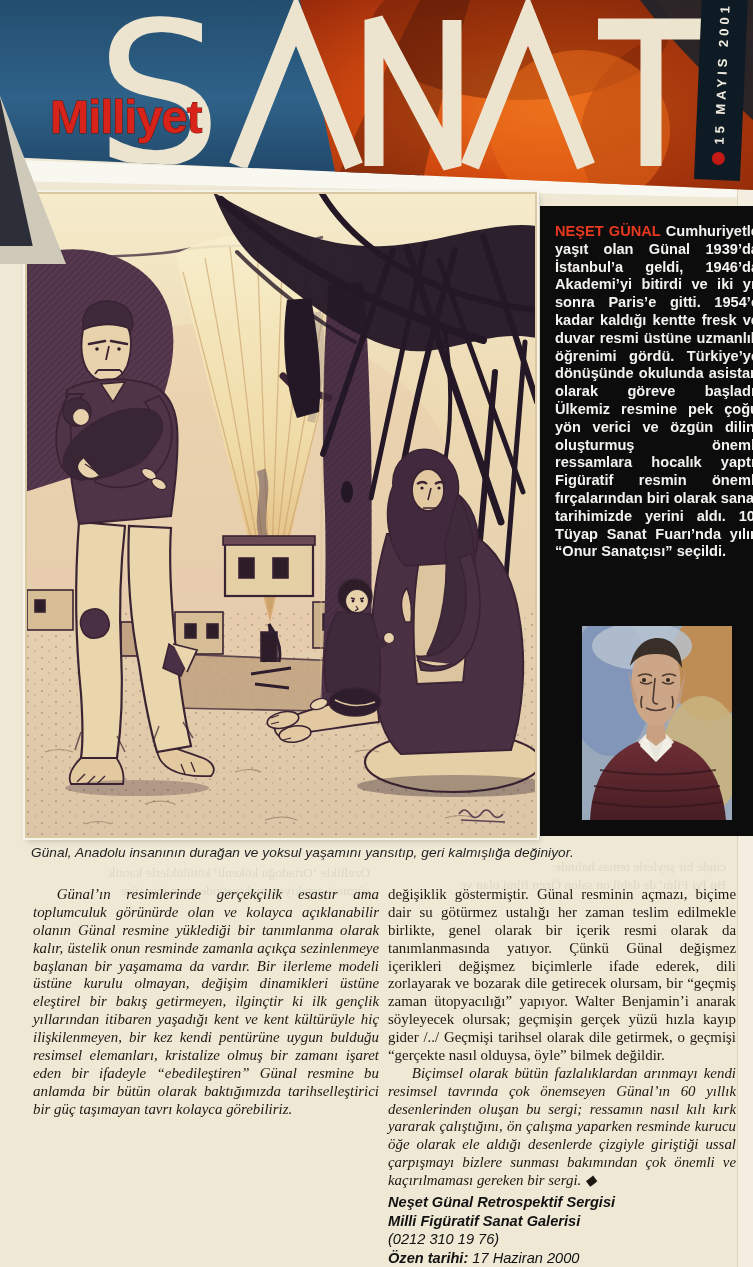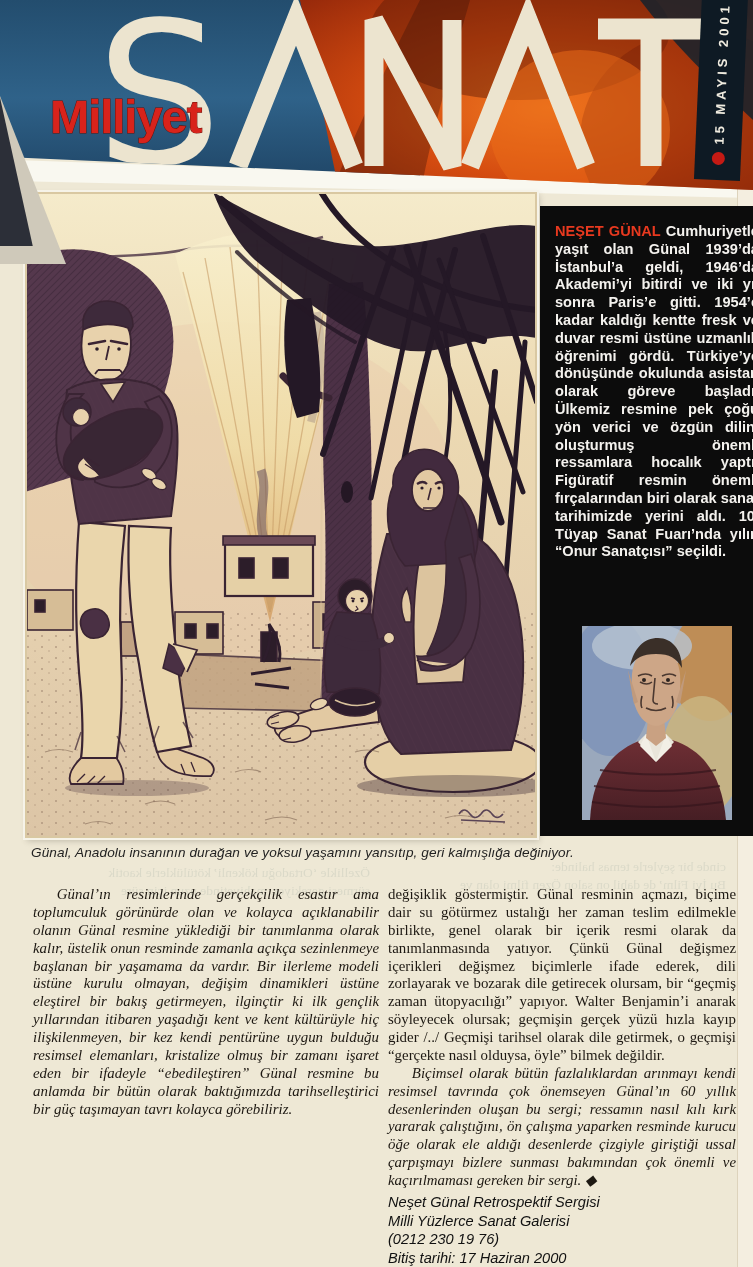--- a/index.html
+++ b/index.html
@@ -41,21 +41,21 @@
          font-family:"Liberation Serif",serif;font-size:13.5px;line-height:1.35;width:330px;}
   
   .col{position:absolute;top:886px;z-index:3;font-family:"Liberation Serif",serif;
        font-size:14.9px;line-height:1.2;color:#1d1812;text-align:justify;}
   #col-left{left:33px;width:346px;}
   #col-right{left:388px;width:348px;}
   .col p{margin:0;}
   .col p.ind{text-indent:1.6em;font-style:italic;}
   #exh-footer{margin-top:3px;font-family:"Liberation Sans",sans-serif;font-size:14.6px;
        line-height:1.28;font-style:italic;color:#111;text-align:left;}
-  #exh-footer .b{font-weight:normal;}
+  #exh-footer .b{font-weight:bold;}
   #right-strip{position:absolute;left:737px;top:186px;width:16px;height:1081px;
        background:#f4eee0;border-left:1px solid #ddd3bc;z-index:2;}
 </style>
 </head>
 <body>
 
 <div id="page">
 
   <div id="white-band"></div>
   <div id="right-strip"></div>
@@ -323,19 +323,19 @@
 
   <div class="col" id="col-left">
     <p class="ind">Günal’ın resimlerinde gerçekçilik esastır ama toplumculuk görünürde olan ve kolayca  açıklanabilir olanın Günal resmine yüklediği bir tanımlanma olarak kalır,  üstelik onun resminde  zamanla açıkça sezinlenmeye başlanan bir yaşamama da vardır. Bir ilerleme modeli üstüne kurulu olmayan, değişim dinamikleri üstüne eleştirel bir bakış getirmeyen, ilginçtir ki ilk gençlik yıllarından itibaren yaşadığı kent ve kent kültürüyle hiç ilişkilenmeyen, bir kez kendi pentürüne uygun bulduğu resimsel elemanları, kristalize olmuş bir zamanı işaret eden bir ifadeyle “ebedileştiren” Günal resmine bu anlamda bir bütün olarak baktığımızda tarihselleştirici bir güç taşımayan tavrı kolayca görebiliriz.</p>
   </div>
 
   <div class="col" id="col-right">
     <p>değişiklik göstermiştir. Günal resminin açmazı, biçime dair su götürmez ustalığı her zaman teslim edilmekle birlikte, genel olarak bir içerik resmi olarak da tanımlanmasında yatıyor. Çünkü Günal değişmez içerikleri değişmez biçimlerle ifade ederek, dili zorlayarak ve bozarak dile getirecek olursam,  bir “geçmiş zaman ütopyacılığı” yapıyor. Walter Benjamin’i anarak söyleyecek olursak; geçmişin gerçek yüzü hızla kayıp gider /../ Geçmişi tarihsel olarak dile getirmek, o geçmişi “gerçekte nasıl olduysa, öyle” bilmek değildir.</p>
     <p class="ind">Biçimsel olarak bütün fazlalıklardan arınmayı kendi resimsel tavrında çok önemseyen Günal’ın 60 yıllık desenlerinden oluşan bu sergi; ressamın nasıl kılı kırk yararak çalıştığını, ön çalışma yaparken resminde kurucu öğe olarak ele aldığı desenlerde çizgiyle giriştiği ussal çarpışmayı bizlere sunması bakımından çok önemli ve kaçırılmaması gereken bir sergi. ◆</p>
     <div id="exh-footer">
       <div class="b">Neşet Günal Retrospektif Sergisi</div>
-      <div class="b">Milli Yüzlerce Sanat Galerisi</div>
-      <div>(0212 230 19 76)</div>
-      <div><span class="b">Bitiş tarihi:</span> <span>17 Haziran 2000</span></div>
+      <div class="b">Milli Figüratif Sanat Galerisi</div>
+      <div>(0212 310 19 76)</div>
+      <div><span class="b">Özen tarihi:</span> <span>17 Haziran 2000</span></div>
     </div>
   </div>
 
 </div>
 
 </body></html>

